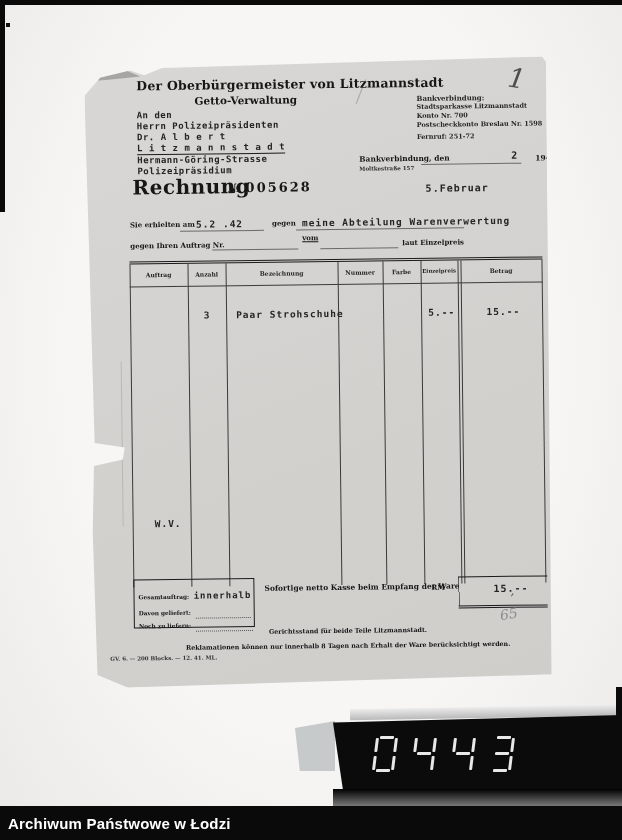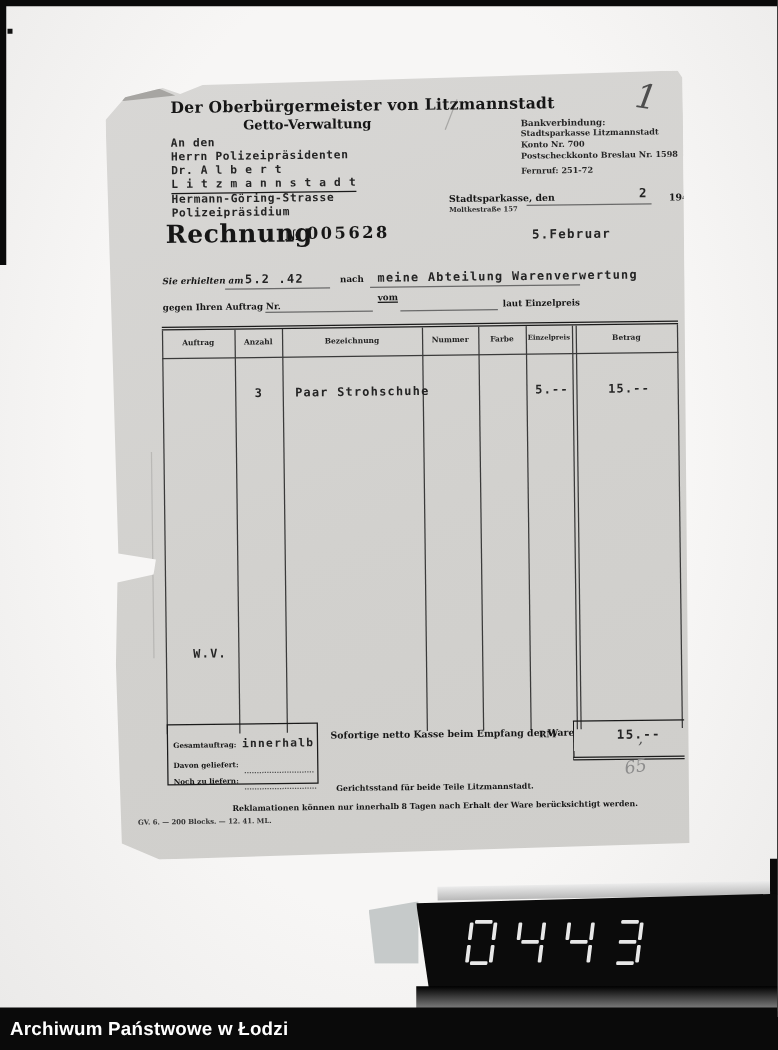--- a/index.html
+++ b/index.html
@@ -126,36 +126,36 @@
     <div class="abs frk bank">
       <div class="bh">Bankverbindung:</div>
       <div>Stadtsparkasse Litzmannstadt Konto Nr. 700</div>
       <div>Postscheckkonto Breslau Nr. 1598</div>
       <div class="tel">Fernruf: 251-72</div>
     </div>
 
     <div class="abs hand pgmark">1</div>
 
     <div class="abs dateline">
-      <span class="frk dl-label">Stadtsparkasse, den</span>
+      <span class="frk dl-label">Bankverbindung, den</span>
       <span class="typed dl-date">5.Februar</span>
       <span class="frk dl-194">194</span>
       <span class="typed dl-2">2</span>
       <span class="thinline dl-rule"></span>
     </div>
     <div class="abs frk street">Moltkestraße 157</div>
 
     <div class="abs frk rtitle">Rechnung</div>
     <div class="abs frk rno-l">№</div>
     <div class="abs frk rno">005628</div>
 
-    <div class="abs frk fl" style="left:44px;top:159px;font-style:italic;">Sie erhielten am</div>
+    <div class="abs frk fl" style="left:44px;top:159px;">Sie erhielten am</div>
     <div class="thinline" style="left:94px;top:170px;width:84px;"></div>
     <div class="abs typed t10" style="left:110px;top:158px;">5.2 .42</div>
-    <div class="abs frk fl" style="left:186px;top:159px;">nach</div>
+    <div class="abs frk fl" style="left:186px;top:159px;">gegen</div>
     <div class="thinline" style="left:210px;top:170px;width:168px;"></div>
     <div class="abs typed t10" style="left:216px;top:158px;">meine Abteilung Warenverwertung</div>
 
     <div class="abs frk fl" style="left:44px;top:180px;">gegen Ihren Auftrag Nr.</div>
     <div class="thinline" style="left:126px;top:189px;width:86px;"></div>
     <div class="abs frk fl" style="left:216px;top:174px;text-decoration:underline;">vom</div>
     <div class="thinline" style="left:234px;top:189px;width:78px;"></div>
     <div class="abs frk fl" style="left:316px;top:180px;">laut Einzelpreis</div>
 
     <div class="abs tbl">

